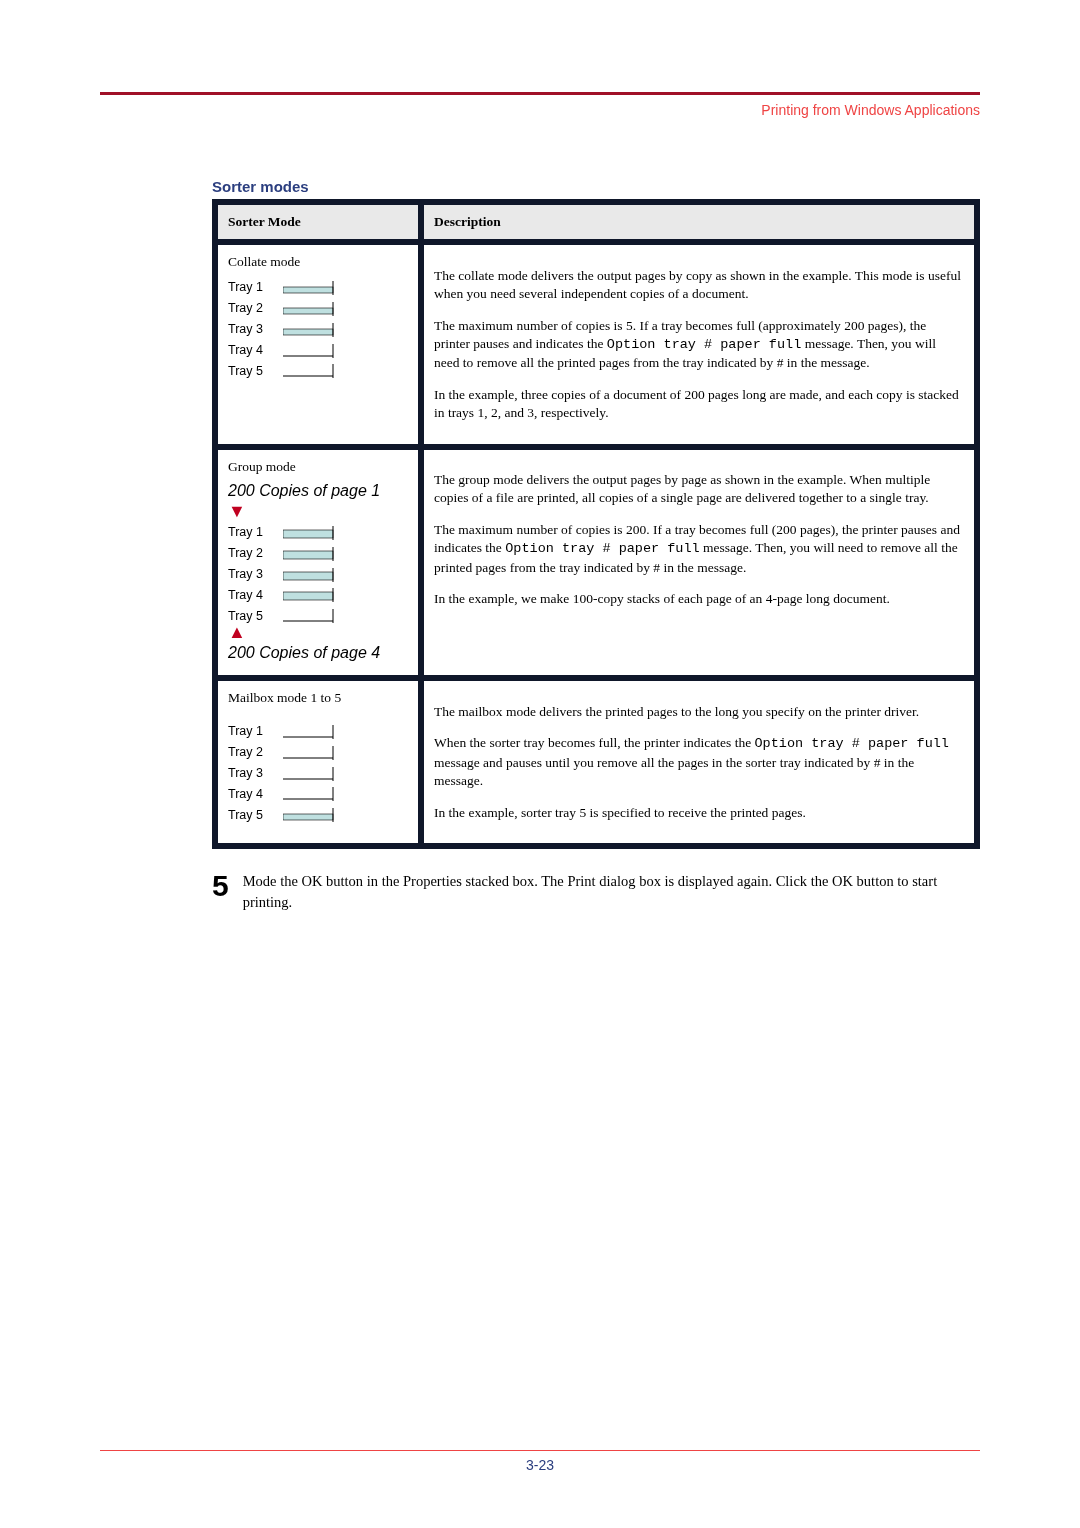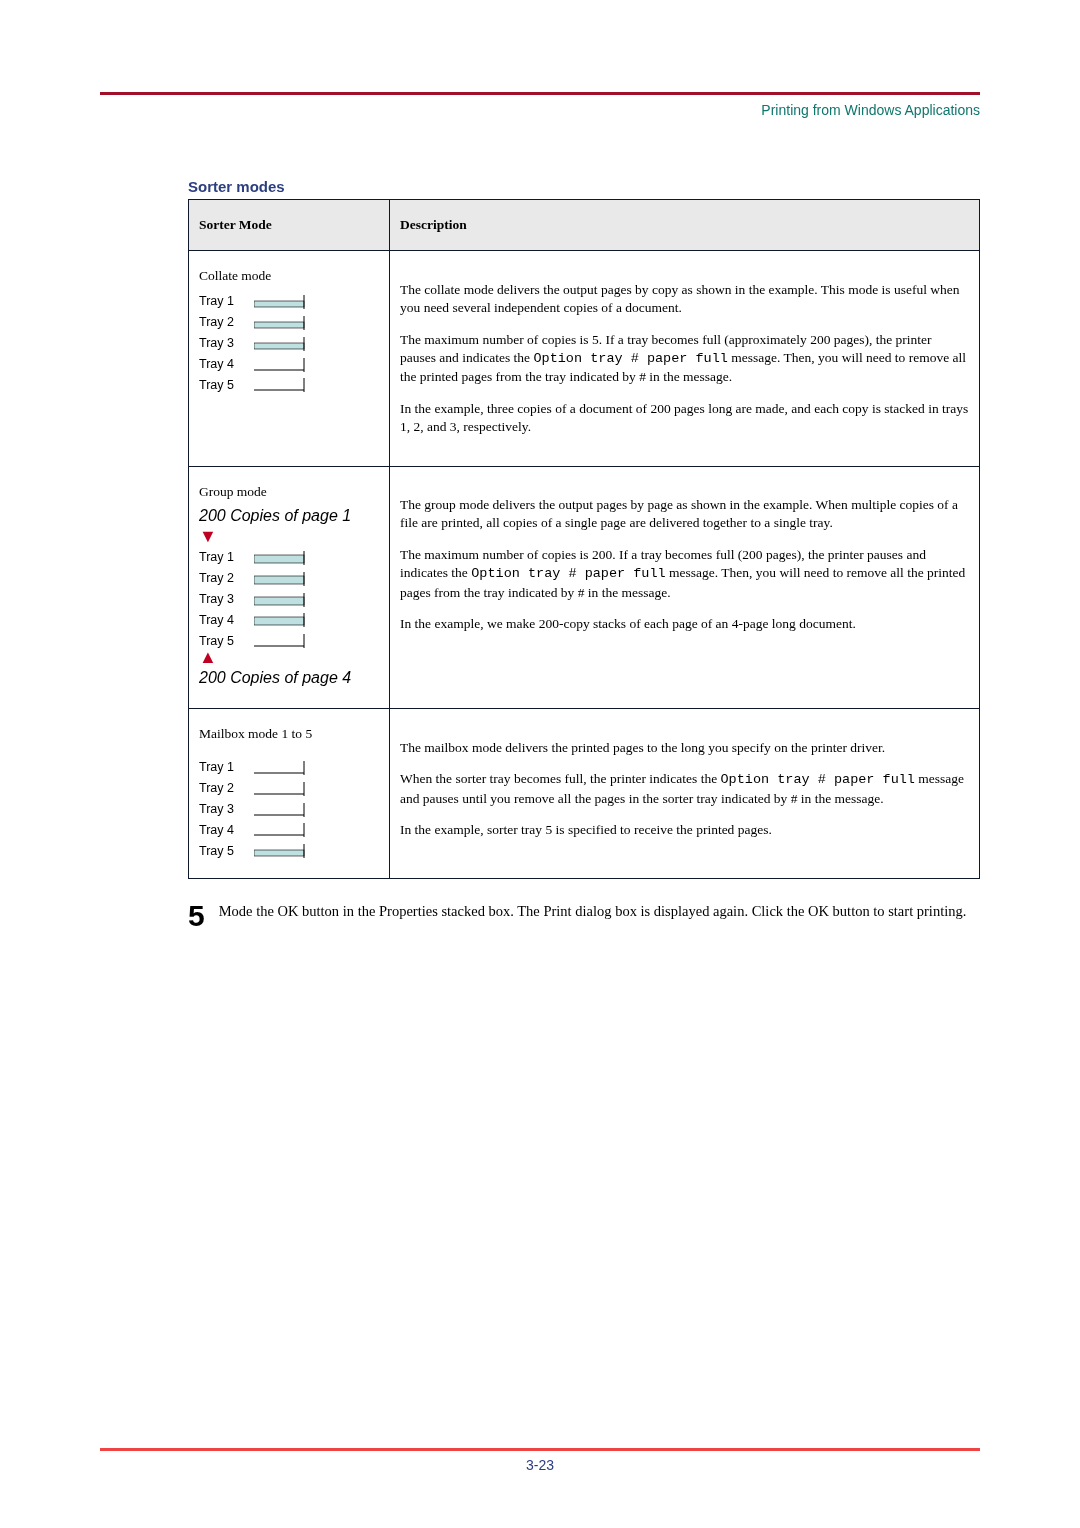--- a/index.html
+++ b/index.html
@@ -21,43 +21,43 @@
   }
   .top-rule {
     position: absolute;
     left: 100px;
     right: 100px;
     top: 92px;
     border-top: 3px solid #a01028;
   }
   .running-head {
     text-align: right;
-    color: #0f766e;
+    color: #ef4444;
     font-family: Arial, Helvetica, sans-serif;
     font-size: 14px;
     margin-top: 12px;
     margin-bottom: 60px;
   }
   .content {
-    margin-left: 88px;   
+    margin-left: 112px;   
   }
   .sec-title {
     color: #2b3e7f;
     font-family: Arial, Helvetica, sans-serif;
     font-weight: bold;
     font-size: 15px;
     margin-bottom: 4px;
   }
   table.sorter {
     border-collapse: collapse;
     width: 100%;
   }
   table.sorter th, table.sorter td {
-    border: 1px solid #0f172a;
-    padding: 16px 10px;
+    border: 6px solid #0f172a;
+    padding: 8px 10px;
     vertical-align: top;
     font-size: 13.5px;
     line-height: 1.35;
   }
   table.sorter th {
     background: #e9e9e9;
     text-align: left;
     font-weight: bold;
     font-family: Georgia, serif;
   }
@@ -94,21 +94,21 @@
   .step-text {
     font-size: 14.5px;
     line-height: 1.45;
   }
   .step-text b { font-weight: normal; }
   .footer {
     position: absolute;
     left: 100px;
     right: 100px;
     bottom: 55px;
-    border-top: 3px solid #ef4444;
+    border-top: 1px solid #ef4444;
     padding-top: 6px;
     text-align: center;
     color: #2b3e7f;
     font-family: Arial, Helvetica, sans-serif;
     font-size: 14px;
   }
   .arrow-down { color:#c00020; font-size:18px; line-height:0.6; }
   .arrow-up   { color:#c00020; font-size:18px; line-height:0.6; }
   svg.tray-svg { flex:0 0 auto; }
 </style>
@@ -224,21 +224,21 @@
                 </div>
             </div>
             <div class="arrow-up">▲</div>
             <div class="caption">200 Copies of page 4</div>
           </td>
           <td>
             <p>The group mode delivers the output pages by page as shown in the example. When multiple copies of a file are printed, all copies of a single page are delivered together to a single tray.</p>
             <p>
               <span>The maximum number of copies is 200. If a tray becomes full (200 pages), the printer pauses and indicates the </span><span class="mono">Option tray # paper full</span><span> message. Then, you will need to remove all the printed pages from the tray indicated by # in the message.</span>
             </p>
-            <p>In the example, we make 200-copy stacks of each page of an 4-page long document.</p>
+            <p>In the example, we make 100-copy stacks of each page of an 4-page long document.</p>
           </td>
         </tr>
 
         <tr>
           <td class="mode-col">
             <div>Mailbox mode 1 to 5</div>
             <div class="tray-diagram" style="margin-top:14px">
               <div class="tray-line">
                   <span>Tray 1</span>
                 <svg class="tray-svg" width="60" height="14">

